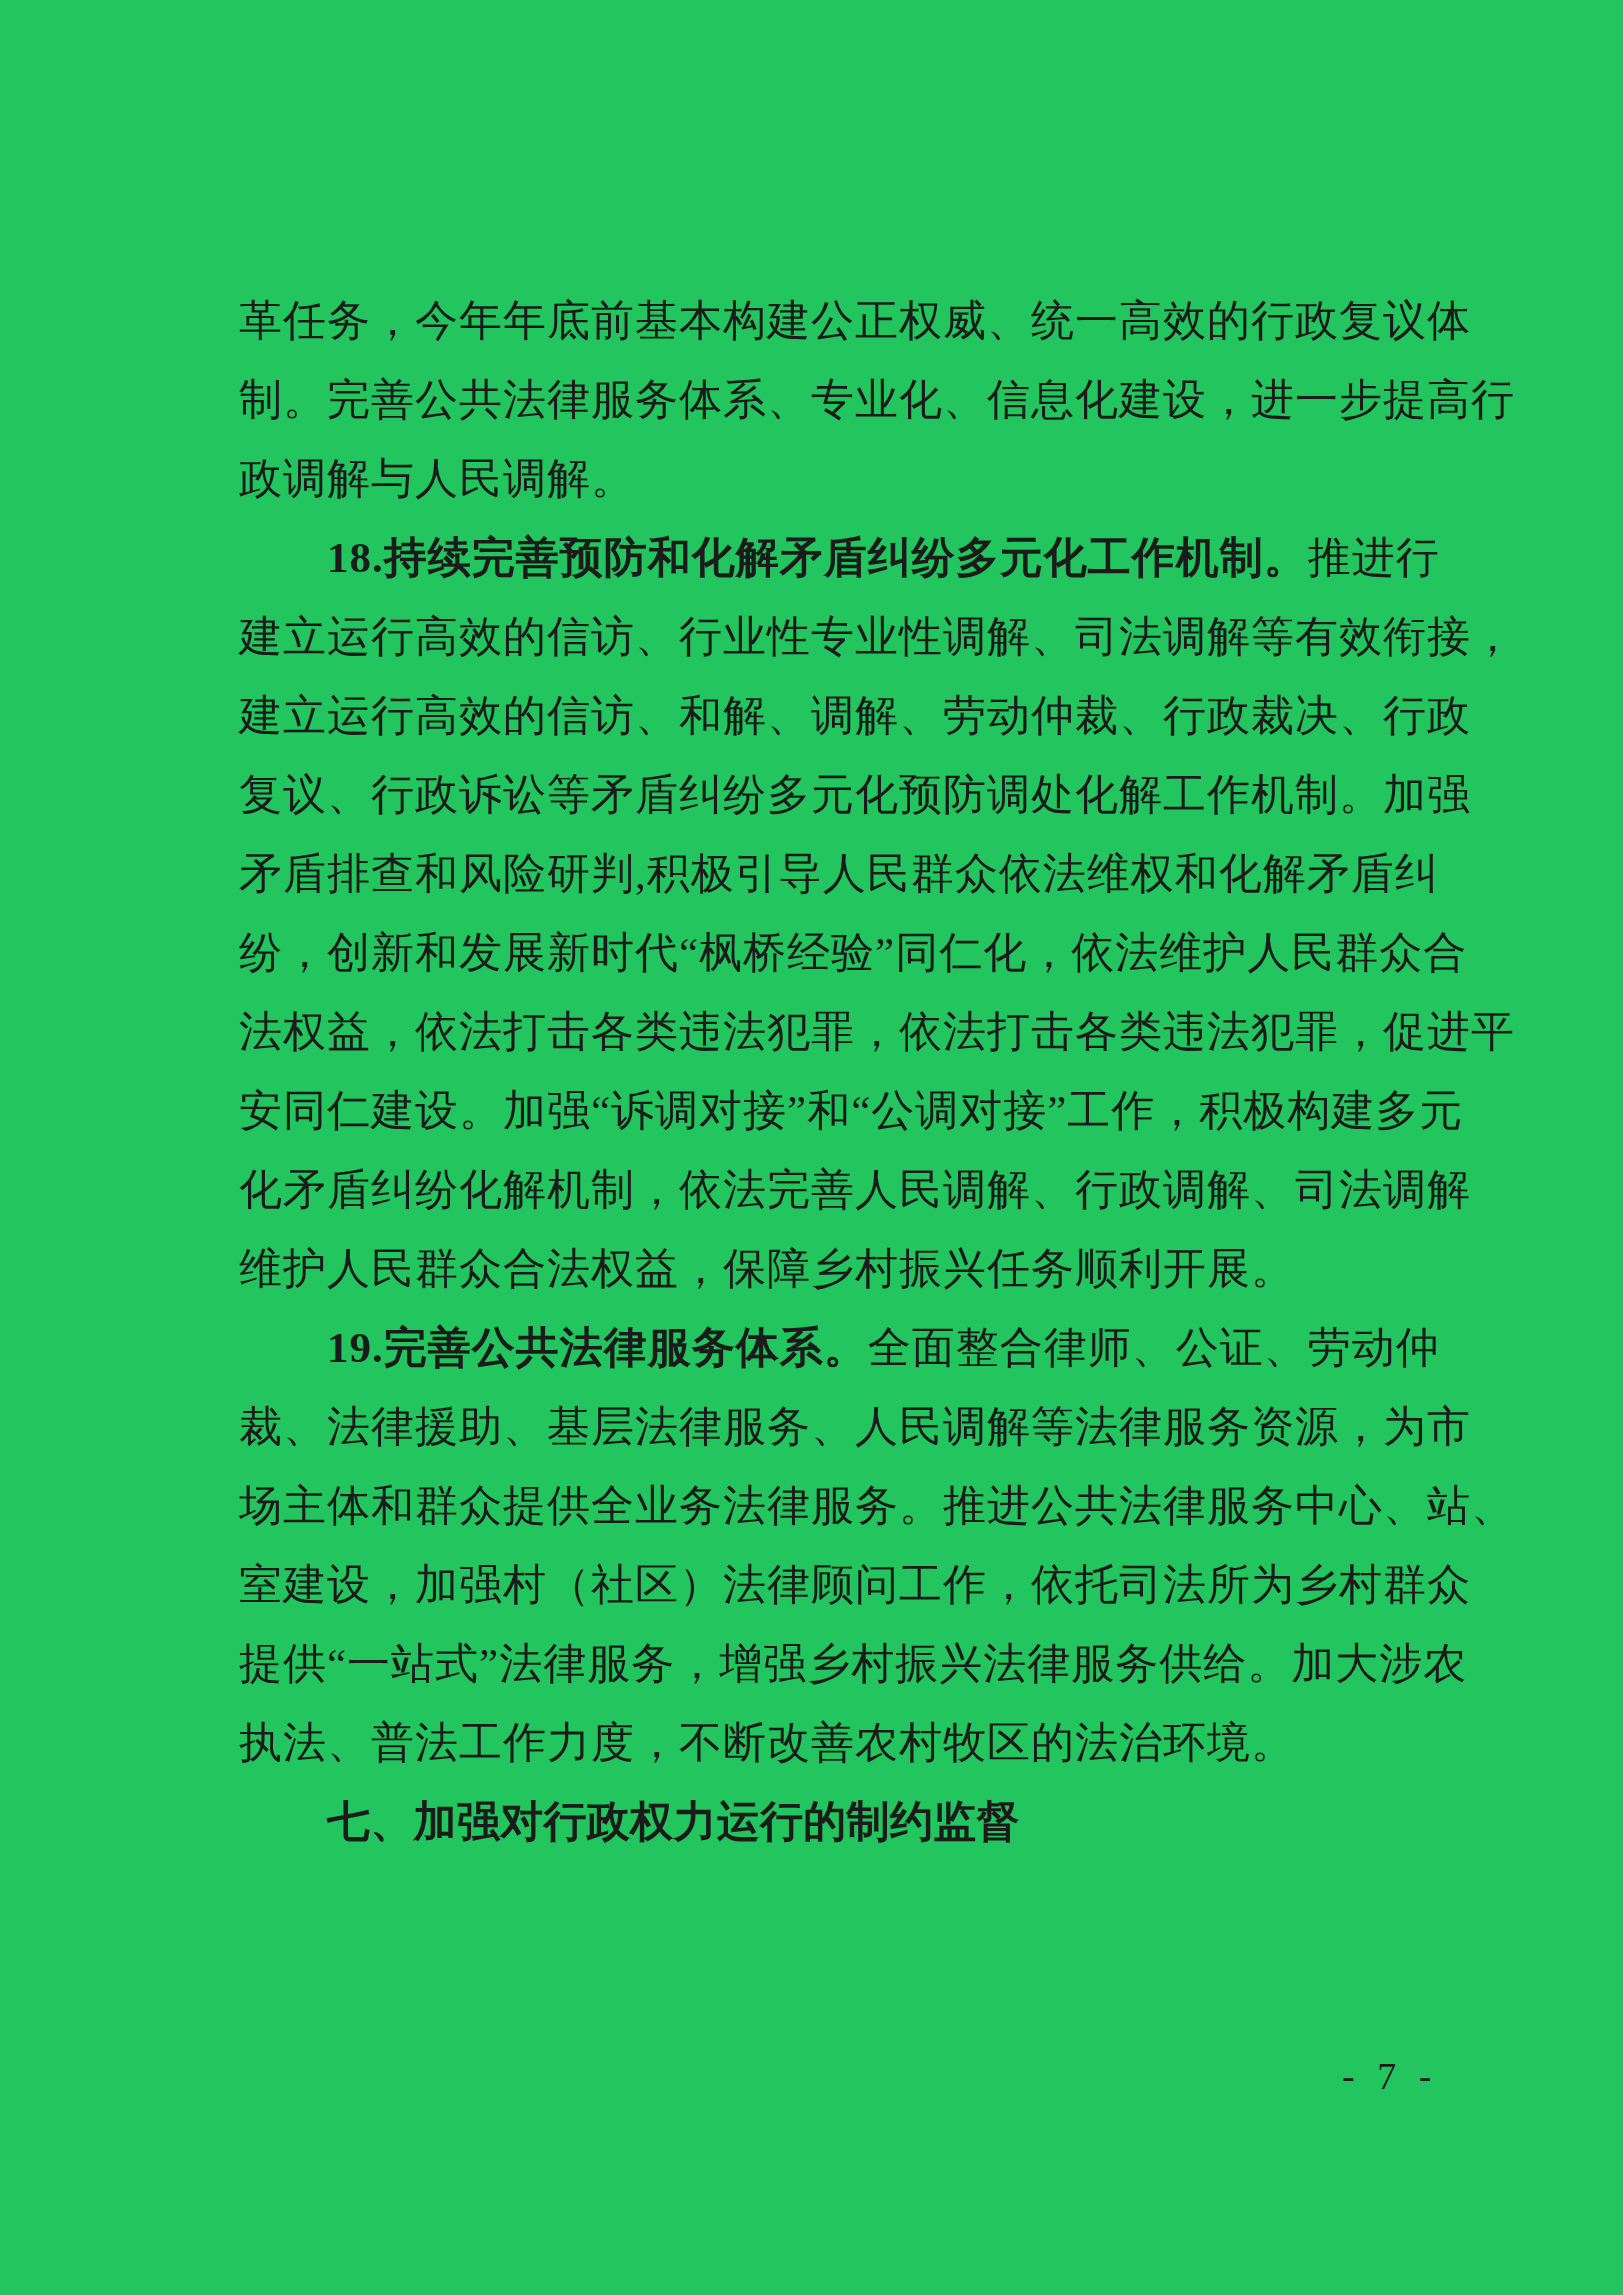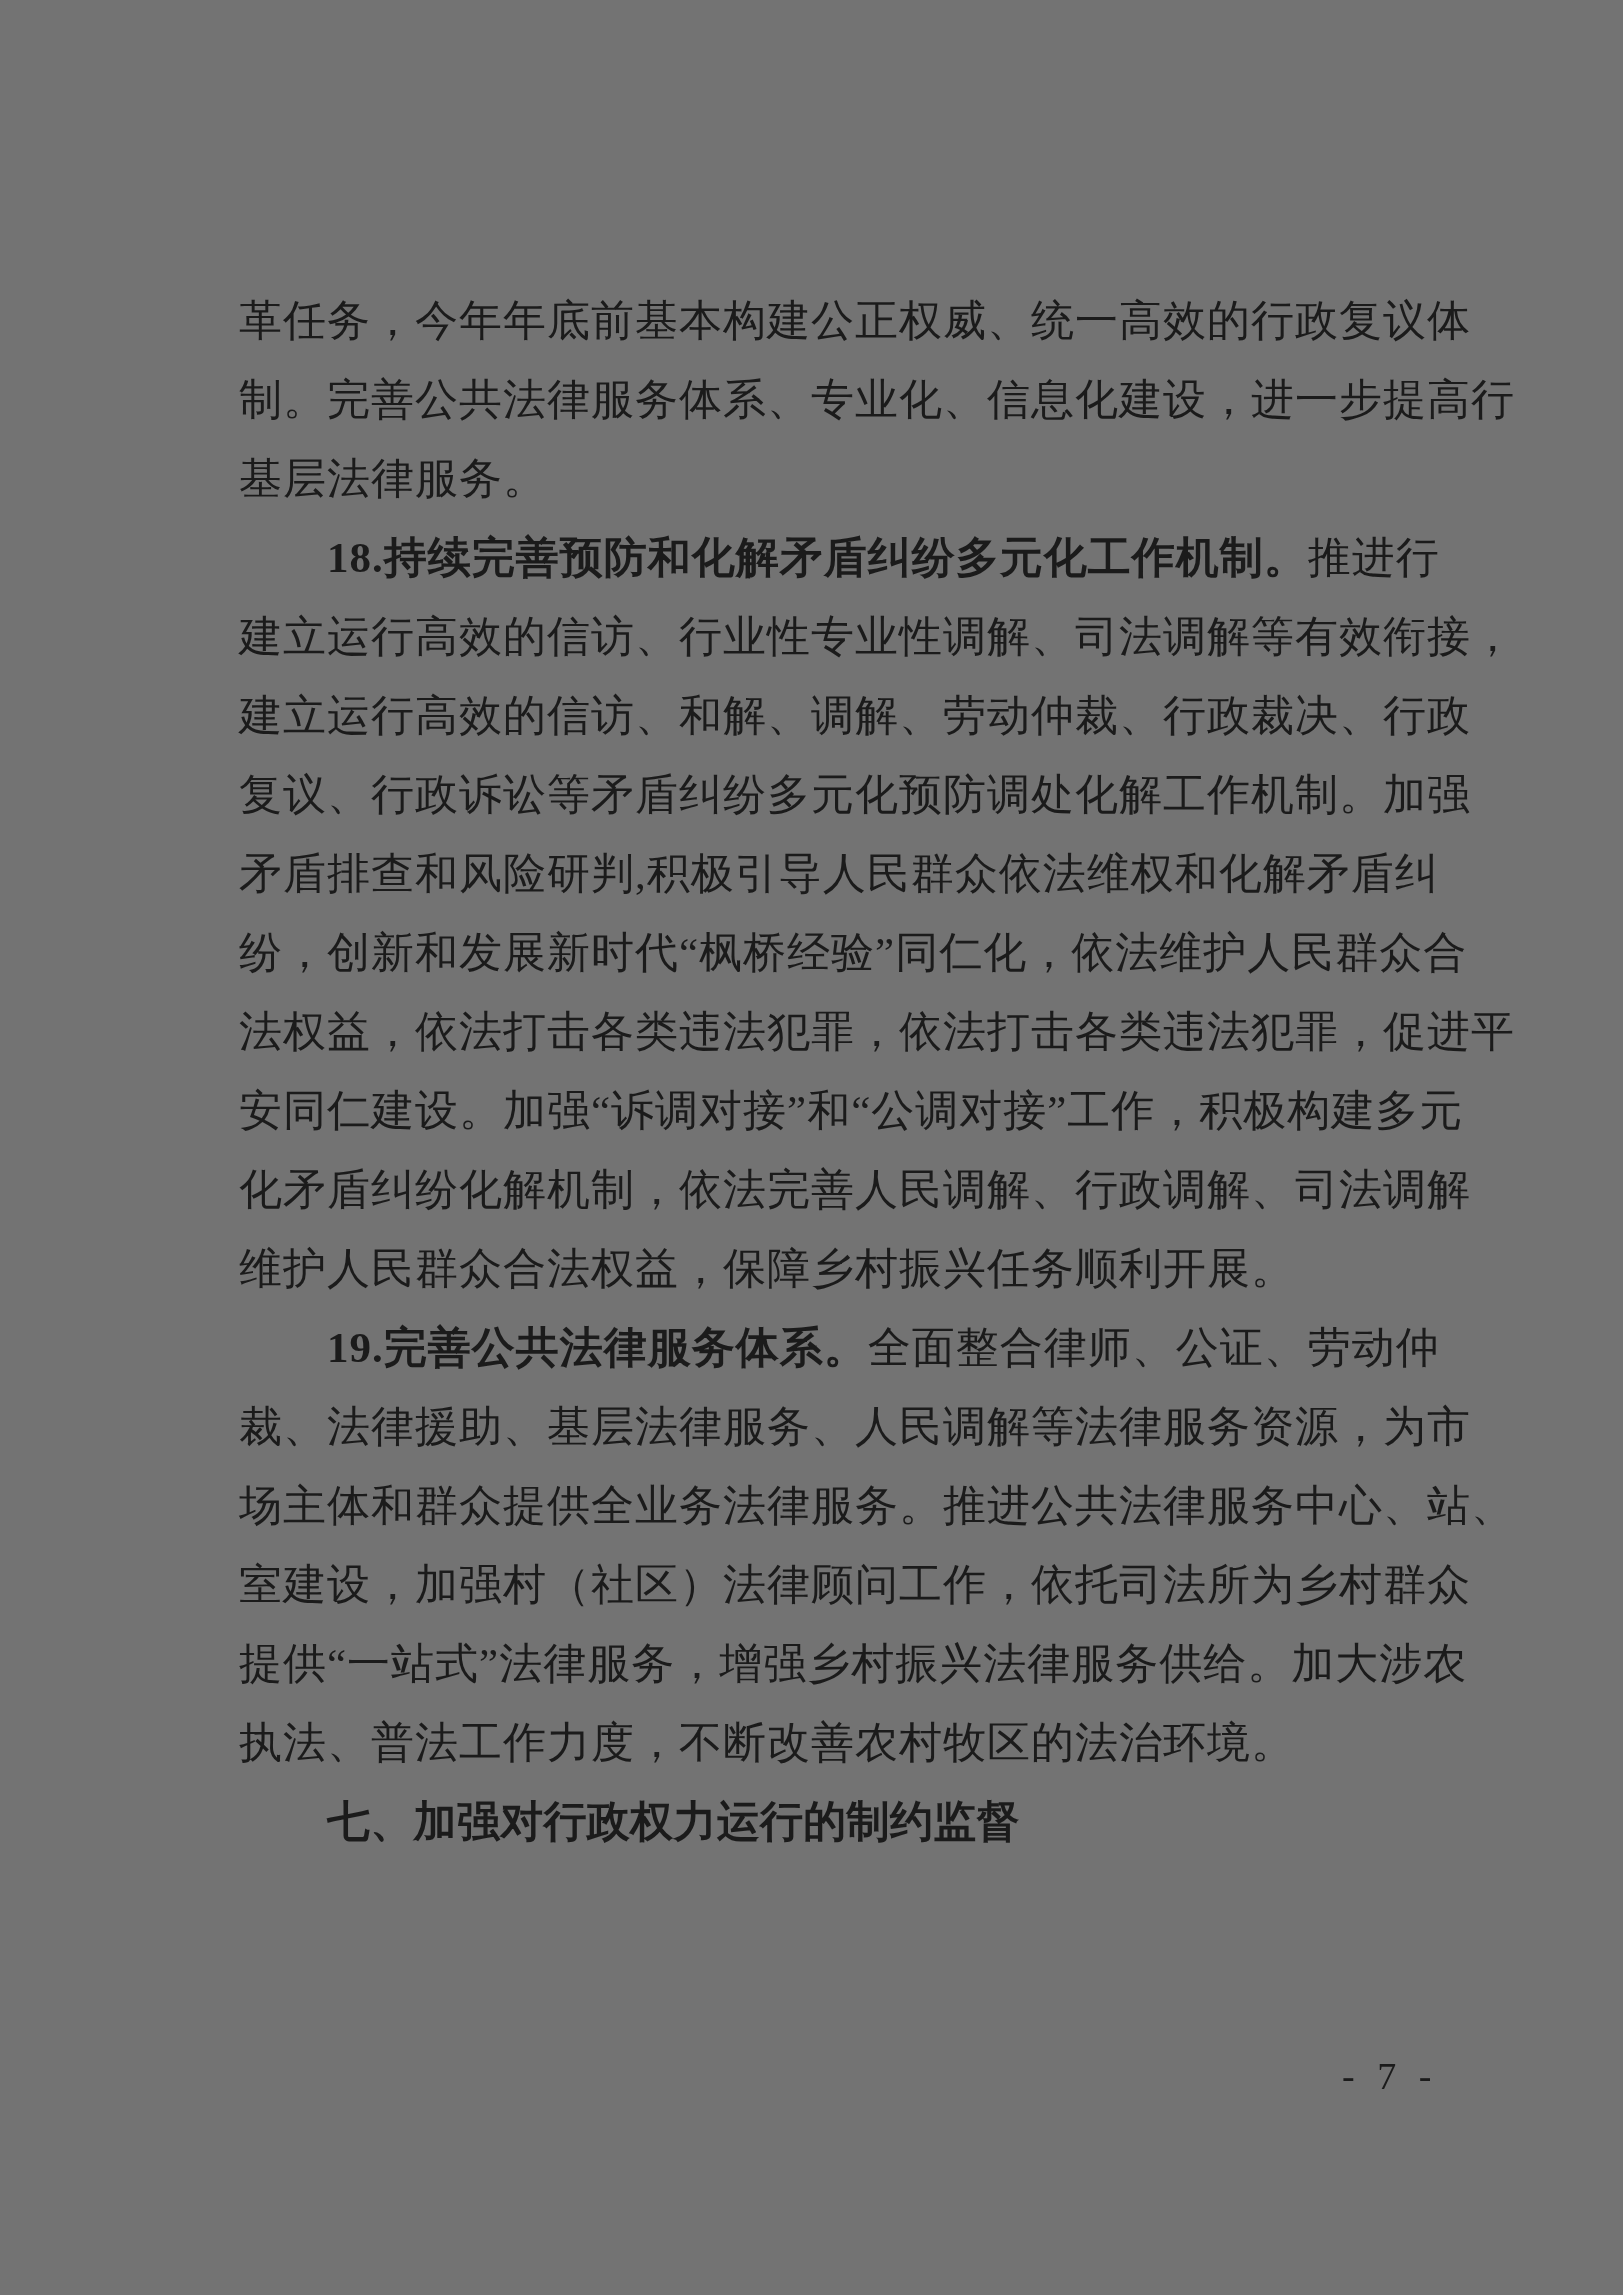--- a/index.html
+++ b/index.html
@@ -5,21 +5,21 @@
   html, body {
     margin: 0;
     padding: 0;
     background: #e8e8e8;
   }
   .page {
     position: relative;
     width: 1623px;
     height: 2295px;
     margin: 0 auto;
-    background: #737373;
+    background: #22c55e;
     overflow: hidden;
     font-family: "Liberation Serif", "DejaVu Serif", serif;
     color: #1b1b1b;
   }
   .textblock {
     position: absolute;
     left: 239px;
     top: 281px;
     width: 1195px;
   }
@@ -53,21 +53,21 @@
   }
 </style>
 </head>
 <body>
 
 <div class="page">
   <div class="textblock">
 
     <div class="line"><span>革任务，今年年底前基本构建公正权威、统一高效的行政复议体</span></div>
     <div class="line"><span>制。完善公共法律服务体系、专业化、信息化建设，进一步提高行</span></div>
-    <div class="line"><span>基层法律服务。</span></div>
+    <div class="line"><span>政调解与人民调解。</span></div>
 
     <div class="line indent"><span class="lead">18.持续完善预防和化解矛盾纠纷多元化工作机制。</span><span>推进行</span></div>
     <div class="line"><span>建立运行高效的信访、行业性专业性调解、司法调解等有效衔接，</span></div>
     <div class="line"><span>建立运行高效的信访、和解、调解、劳动仲裁、行政裁决、行政</span></div>
     <div class="line"><span>复议、行政诉讼等矛盾纠纷多元化预防调处化解工作机制。加强</span></div>
     <div class="line"><span>矛盾排查和风险研判,积极引导人民群众依法维权和化解矛盾纠</span></div>
     <div class="line"><span>纷，创新和发展新时代“枫桥经验”同仁化，依法维护人民群众合</span></div>
     <div class="line"><span>法权益，依法打击各类违法犯罪，依法打击各类违法犯罪，促进平</span></div>
     <div class="line"><span>安同仁建设。加强“诉调对接”和“公调对接”工作，积极构建多元</span></div>
     <div class="line"><span>化矛盾纠纷化解机制，依法完善人民调解、行政调解、司法调解</span></div>

